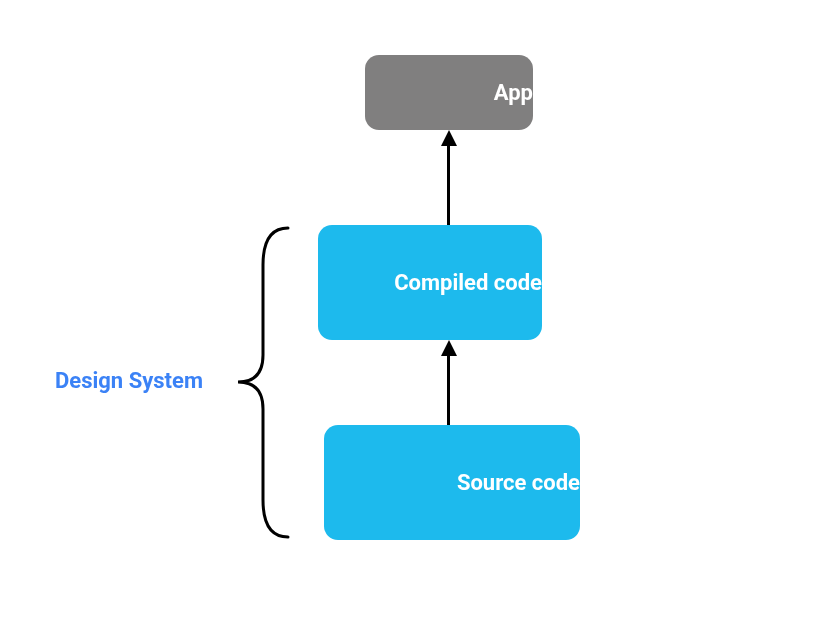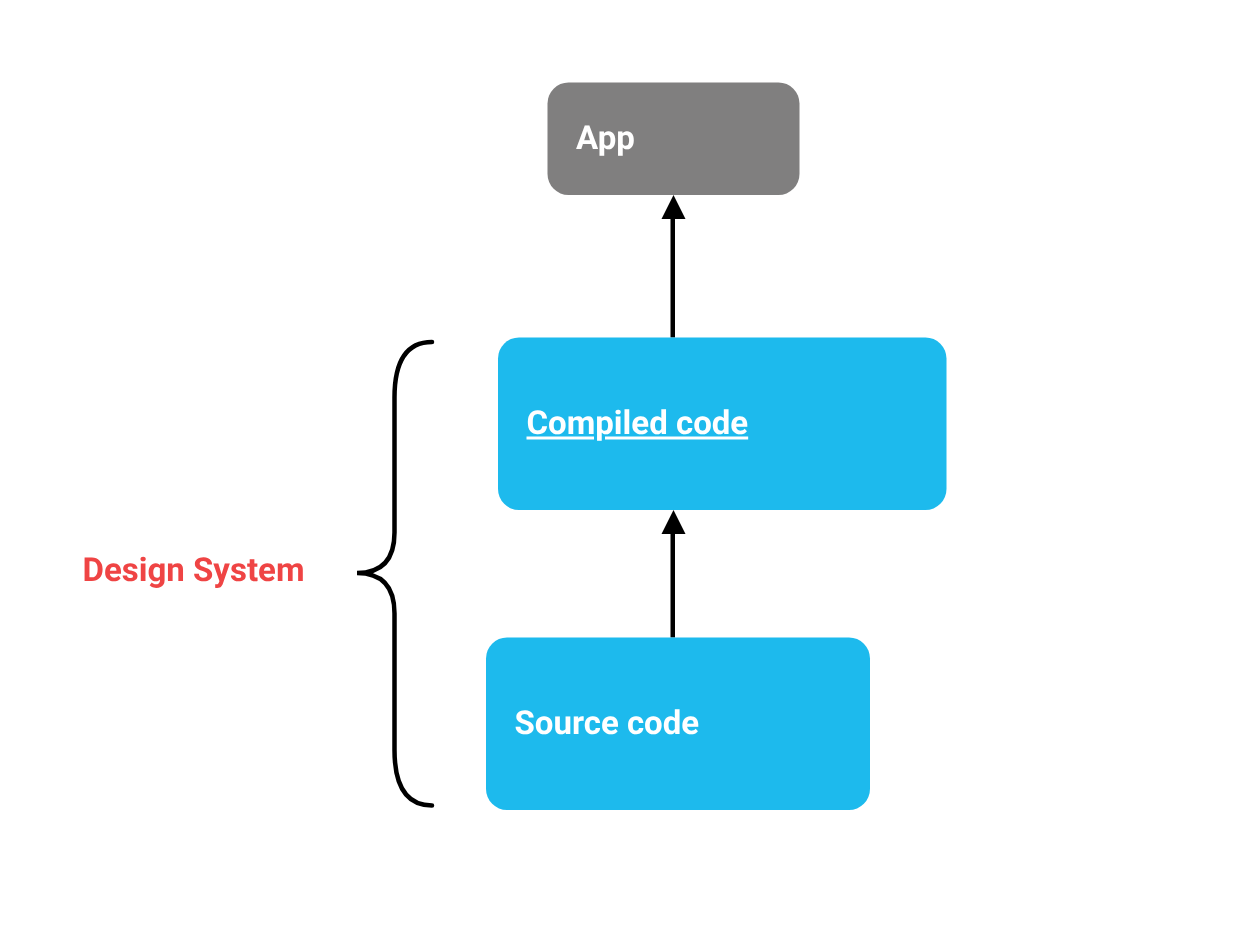--- a/index.html
+++ b/index.html
@@ -16,42 +16,41 @@
     }
     .diagram {
       position: relative;
       width: 100%;
       height: 100%;
     }
     .box {
       position: absolute;
       display: flex;
       align-items: center;
-      justify-content: flex-start;
+      justify-content: flex-end;
       border-radius: 14px;
       font-weight: 700;
       color: #ffffff;
       padding-left: 19px;
     }
     .box-app {
       left: 365px;
       top: 55px;
       width: 168px;
       height: 75px;
       background: #807f7f;
       font-size: 22px;
     }
     .box-compiled {
-      left: 332px;
+      left: 318px;
       top: 225px;
-      width: 299px;
+      width: 224px;
       height: 115px;
       background: #1dbaed;
       font-size: 22px;
-      text-decoration: underline;
     }
     .box-source {
       left: 324px;
       top: 425px;
       width: 256px;
       height: 115px;
       background: #1dbaed;
       font-size: 22px;
     }
     .arrow-group {
@@ -101,21 +100,21 @@
       top: 225px;
       width: 70px;
       height: 315px;
     }
     .brace-label {
       position: absolute;
       left: 55px;
       top: 368px;
       font-size: 22px;
       font-weight: 700;
-      color: #ef4444;
+      color: #3b82f6;
     }
   </style>
 </head>
 <body>
 
 <div class="diagram">
 
   <div class="box box-app">
     <span>App</span>
   </div>

